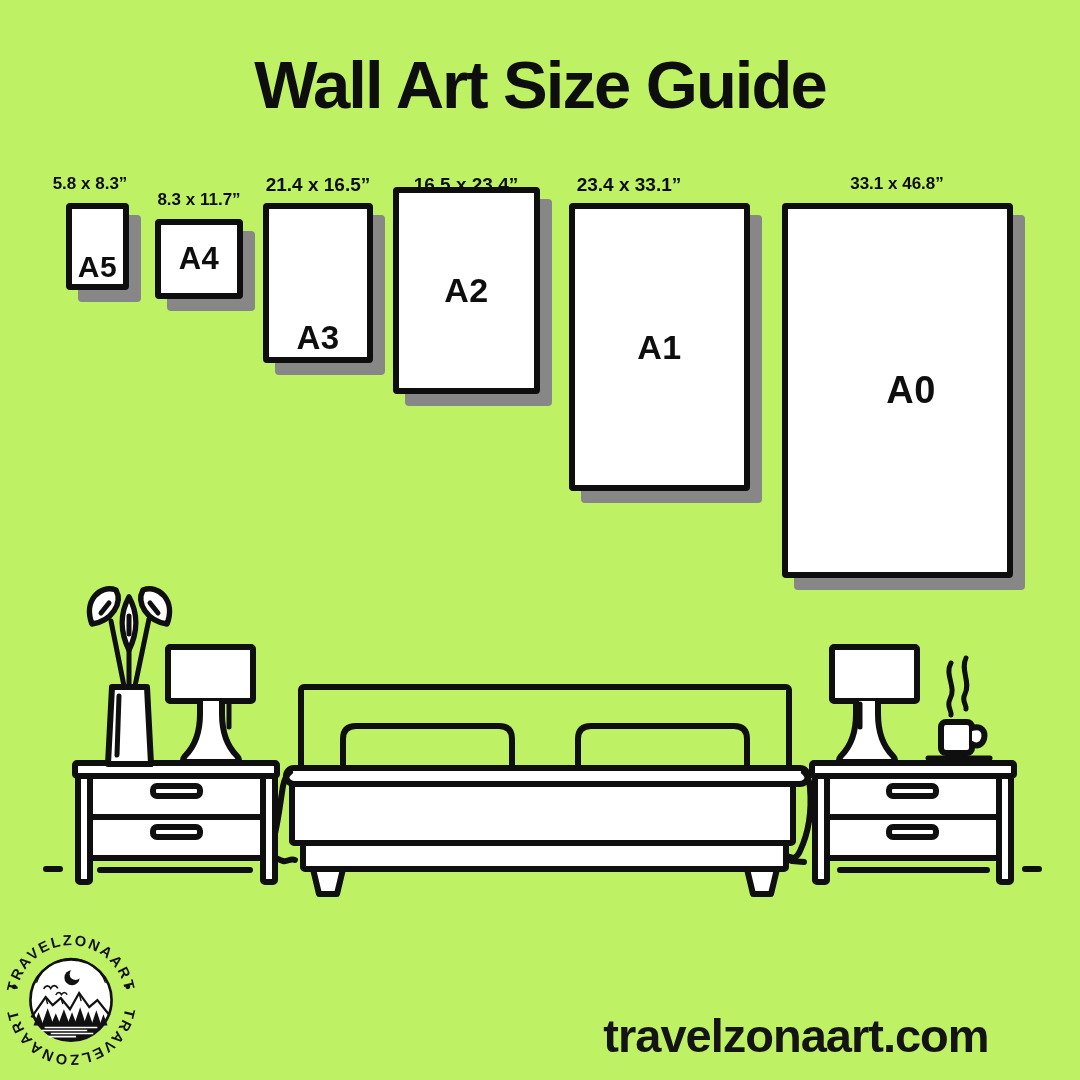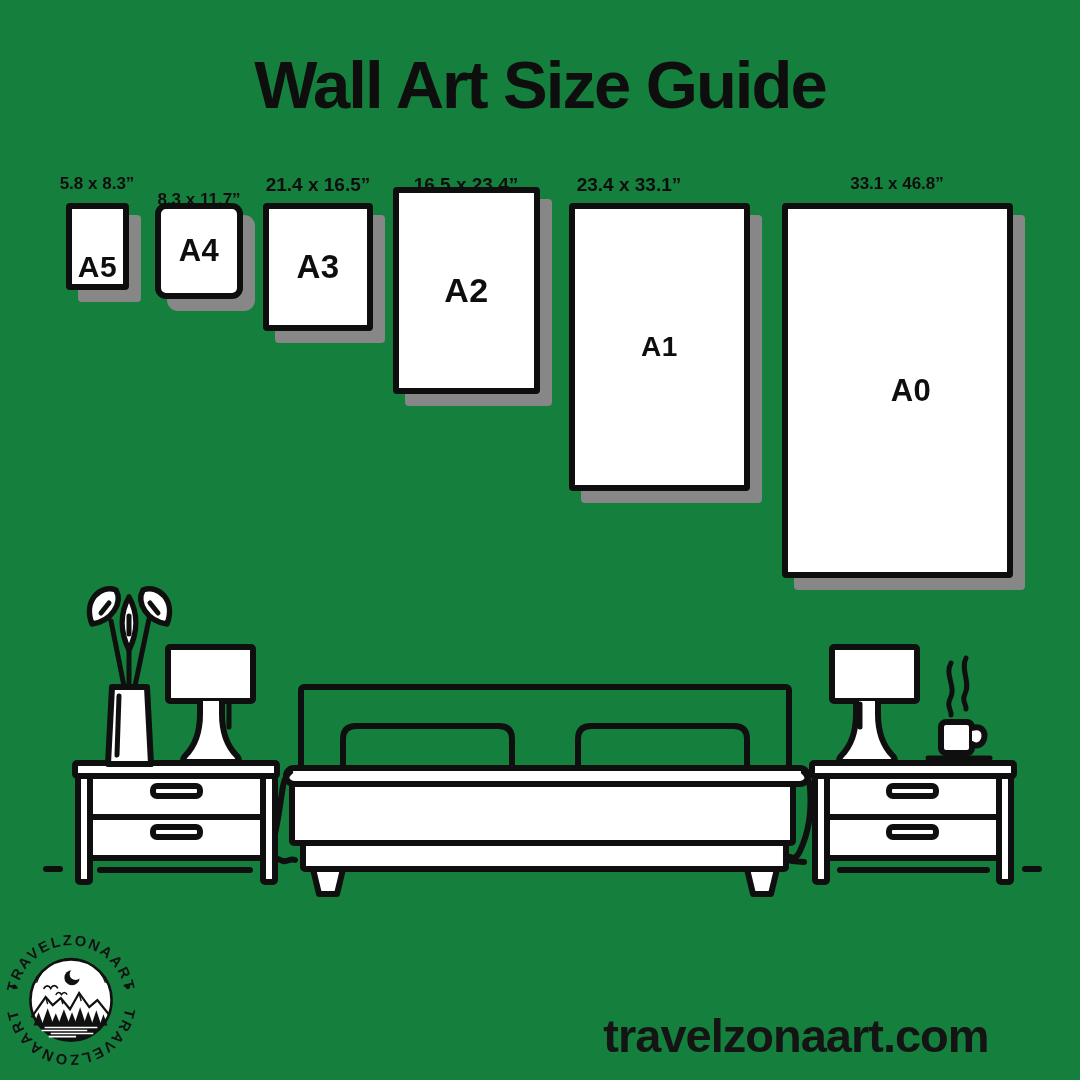--- a/index.html
+++ b/index.html
@@ -1,44 +1,44 @@
 <!DOCTYPE html>
 <html><head>
 <meta charset="utf-8">
 <style>
   html,body{margin:0;padding:0;background:#fff;}
   .canvas{
-    position:relative;width:1080px;height:1080px;background:#15803d;
+    position:relative;width:1080px;height:1080px;background:#bef264;
     font-family:"Liberation Sans",sans-serif;color:#111;overflow:hidden;
   }
   .title{
     position:absolute;top:46px;left:0;width:1080px;text-align:center;
     font-size:67px;font-weight:bold;letter-spacing:-2px;color:#0e0e0e;
   }
   .size-card{
     position:absolute;background:#fff;border:6px solid #0e0e0e;border-radius:4px;
     box-shadow:12px 12px 0 0 #878787;box-sizing:border-box;
     display:flex;align-items:center;justify-content:center;
   }
   .size-code{font-weight:bold;color:#0e0e0e;letter-spacing:0.5px;}
   .size-label{
     position:absolute;transform:translateX(-50%);white-space:nowrap;
     font-weight:bold;color:#0e0e0e;top:174px;
   }
   
   .card-a5{left:66px;top:203px;width:63px;height:87px;align-items:flex-end;}
-  .card-a4{left:155px;top:203px;width:88px;height:96px;border-radius:11px;}
-  .card-a3{left:263px;top:203px;width:110px;height:128px;}
+  .card-a4{left:155px;top:219px;width:88px;height:80px;}
+  .card-a3{left:263px;top:203px;width:110px;height:160px;align-items:flex-end;}
   .card-a2{left:393px;top:187px;width:147px;height:207px;}
   .card-a1{left:569px;top:203px;width:181px;height:288px;}
   .card-a0{left:782px;top:203px;width:231px;height:375px;}
   .code-a5{font-size:30px;}.code-a4{font-size:31px;}
   .code-a3{font-size:33px;}.code-a2{font-size:34px;}
-  .code-a1{font-size:28px;text-align:center;}.code-a0{font-size:31px;margin-left:27px;}
-  .label-a5{left:97px;font-size:17px;}
+  .code-a1{font-size:34px;text-align:center;}.code-a0{font-size:38px;margin-left:27px;}
+  .label-a5{left:90px;font-size:17px;}
   .label-a4{left:199px;font-size:17px;margin-top:16px;}
   .label-a3{left:318px;font-size:19px;}
   .label-a2{left:466px;font-size:19px;}
   .label-a1{left:629px;font-size:19px;}
   .label-a0{left:897px;font-size:17px;text-align:right;}
   .scene{position:absolute;left:0;top:0;width:1080px;height:1080px;}
   .logo{position:absolute;left:0px;top:925px;width:142px;height:142px;}
   .logo-arc-text{font-family:"Liberation Sans",sans-serif;font-weight:bold;font-size:14.5px;letter-spacing:2px;fill:#111;}
   .website{
     position:absolute;left:796px;top:1008px;transform:translateX(-50%);

